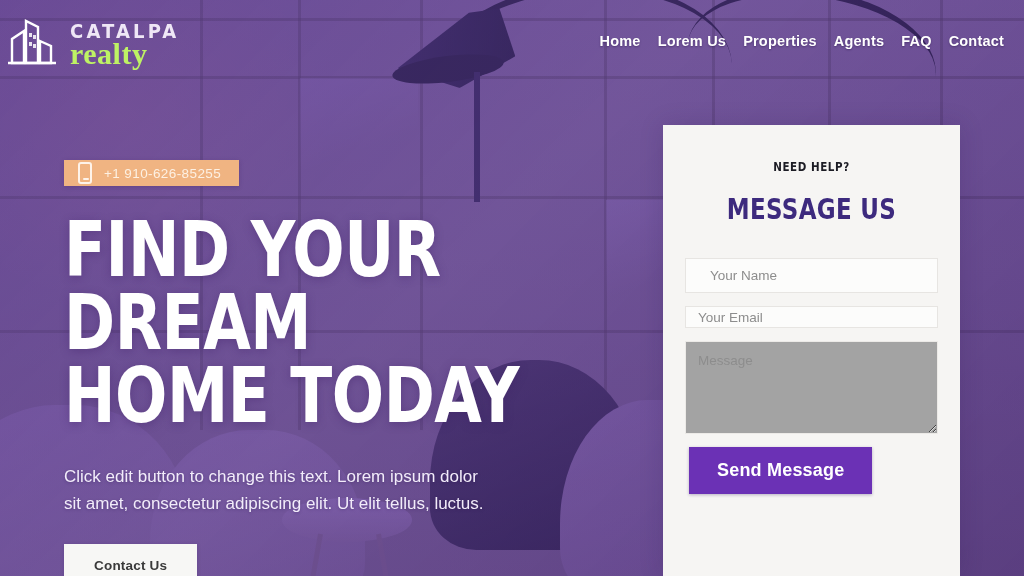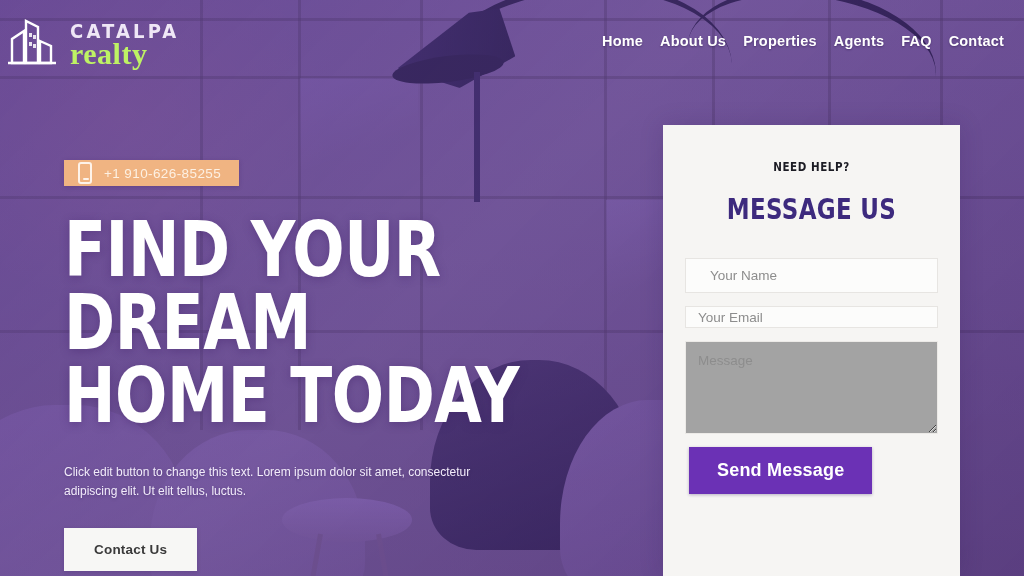--- a/index.html
+++ b/index.html
@@ -135,21 +135,21 @@
     font-family:"DejaVu Sans Condensed","Liberation Sans", sans-serif;
     font-size:76px; line-height:.96; font-weight:700;
     letter-spacing:-.5px;
     text-transform:uppercase;
     text-shadow:0 2px 10px rgba(60,28,100,.35);
     transform:scaleX(.90); transform-origin:left center;
     white-space:pre-line;
   }
 
   #subtext {
-    margin-top:30px; color:#f2ecfa; font-size:12px; line-height:1.62;
+    margin-top:30px; color:#f2ecfa; font-size:17px; line-height:1.62;
     max-width:430px; text-shadow:0 1px 3px rgba(50,25,90,.35);
   }
 
   #cta-button {
     margin-top:26px; display:inline-block;
     background:#f7f7f5; color:#3a3a3a;
     font-size:13.5px; font-weight:600; letter-spacing:.2px;
     padding:14px 30px; border:0; cursor:pointer;
     box-shadow:0 1px 4px rgba(50,25,90,.22);
   }
@@ -255,21 +255,21 @@
       </g>
     </svg>
     <div id="brand-text">
       <div class="brand-top">CATALPA</div>
       <div class="brand-bottom">realty</div>
     </div>
   </div>
 
   <nav id="nav">
     <a class="nav-item">Home</a>
-    <a class="nav-item">About Us</a>
+    <a class="nav-item">Lorem Us</a>
     <a class="nav-item">Properties</a>
     <a class="nav-item">Agents</a>
     <a class="nav-item">FAQ</a>
     <a class="nav-item">Contact</a>
   </nav>
 </header>
 
 <div id="hero-content">
 
   <div id="phone-badge">

